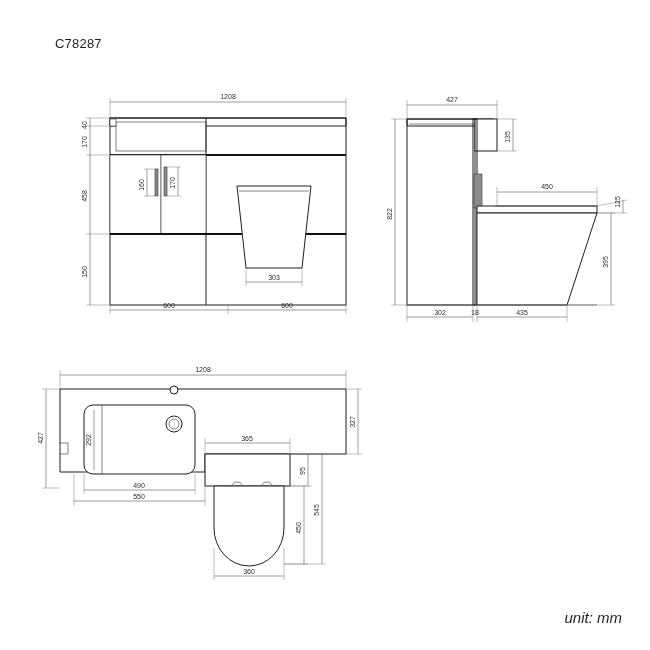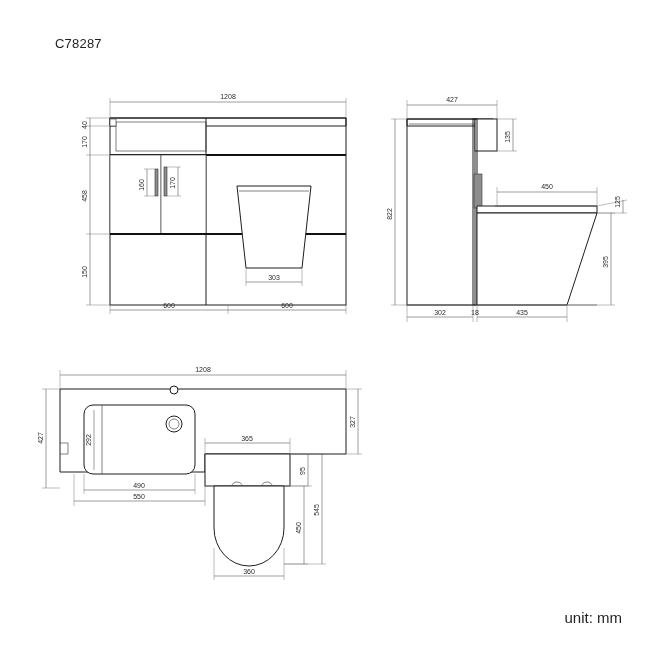--- a/index.html
+++ b/index.html
@@ -28,20 +28,21 @@
     font-size: 13px;
     letter-spacing: 0.2px;
     color: #1f1f1f;
   }
   .unit-text {
     position: absolute;
     right: 28px;
     bottom: 24px;
     font-size: 15px;
     color: #1f1f1f;
+    font-style: italic;
   }
   svg { display: block; }
   svg text {
     font-family: "Liberation Sans", sans-serif;
     fill: #2b2b2b;
   }
   .dimtxt { font-size: 7px; }
   .obj-line {
     fill: none;
     stroke: #1d1d1d;

